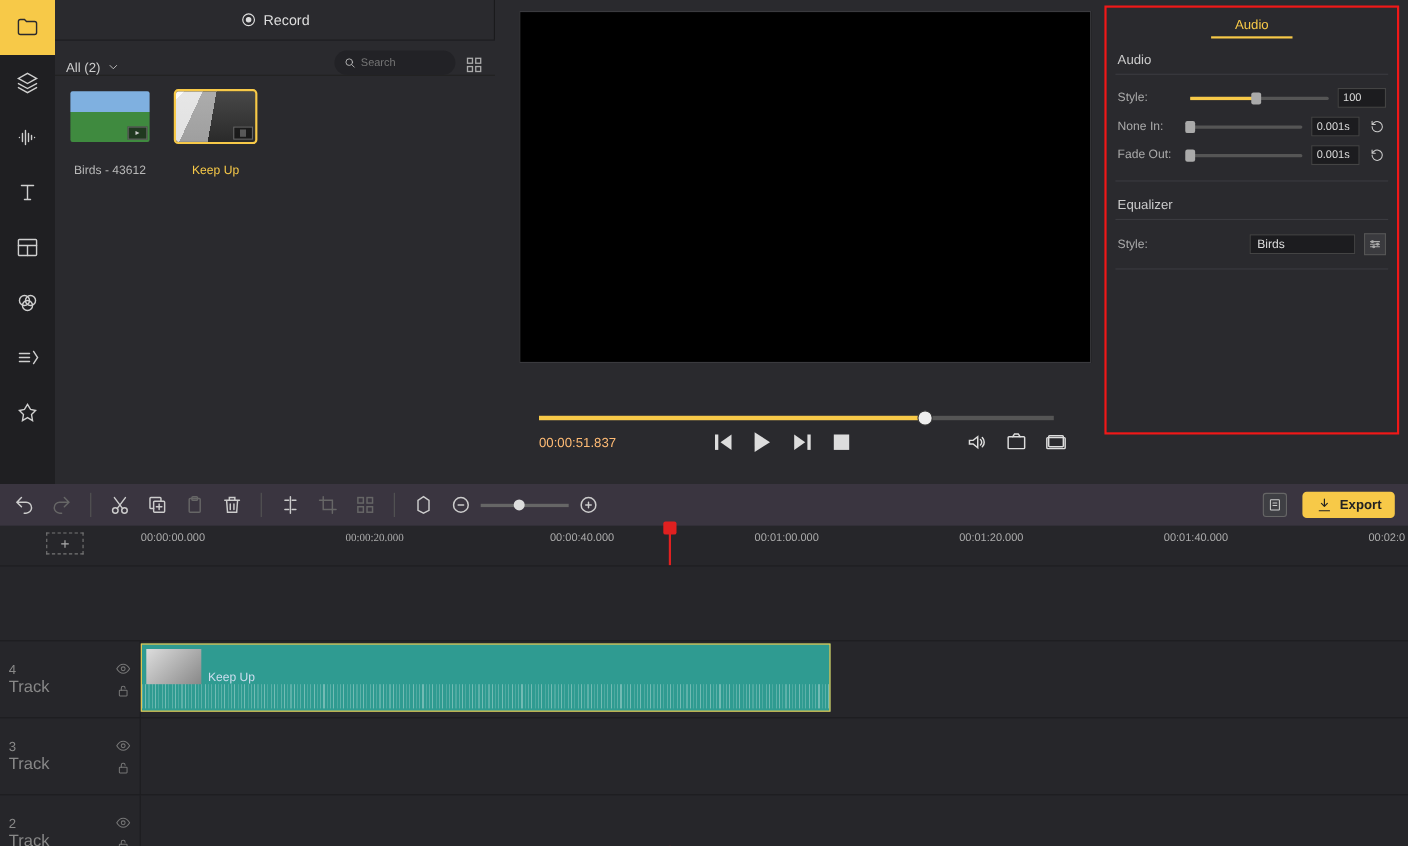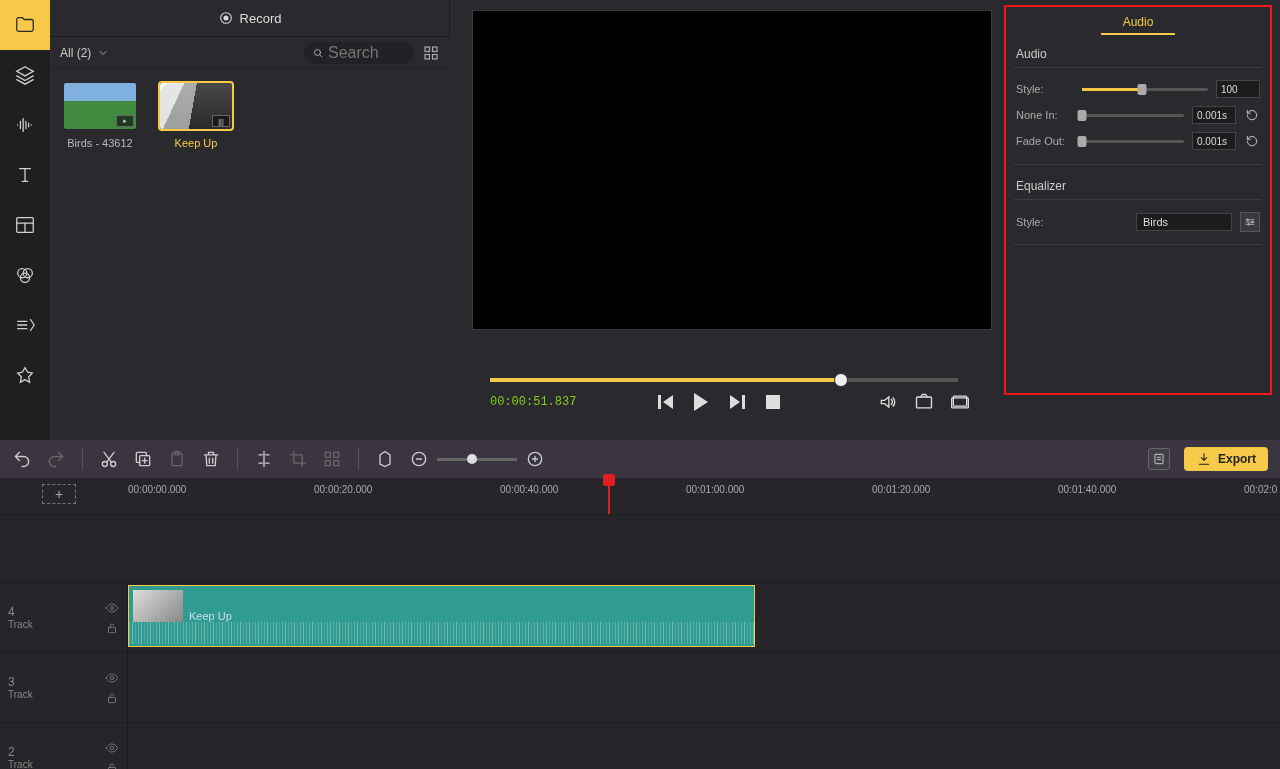--- a/index.html
+++ b/index.html
@@ -27,44 +27,44 @@
   color: #ddd; font-size: 13px; border-right: 1px solid #1a1a1c;
 }
 .tab svg { width: 16px; height: 16px; }
 
 
 .browser {
   position: absolute; left: 50px; top: 37px; width: 400px; height: 403px;
   background: #2a2a2e;
 }
 .browser-bar {
-  height: 32px; display: flex; align-items: center; gap: 8px; padding: 0 10px;
+  height: 32px; display: flex; align-items: flex-end; gap: 8px; padding: 0 10px;
   border-bottom: 1px solid #222;
 }
 .dropdown {
   display: flex; align-items: center; gap: 6px; width: 100px; color: #ccc;
 }
 .dropdown svg { width: 12px; height: 12px; }
 .search {
   margin-left: auto; width: 110px; height: 22px; background: #222226;
   border-radius: 11px; display: flex; align-items: center; padding: 0 8px; gap: 4px;
 }
 .search input {
-  background: transparent; border: 0; outline: 0; color: #999; width: 70px; font-size: 16px;
+  background: transparent; border: 0; outline: 0; color: #999; width: 70px; font-size: 10px;
 }
 .grid-icon { width: 18px; height: 18px; color: #aaa; }
 
 .clips { display: flex; gap: 24px; padding: 14px; }
 .clip { width: 72px; text-align: center; font-size: 11px; }
 .clip .thumb {
   width: 72px; height: 46px; border-radius: 2px; position: relative; overflow: hidden;
 }
 .clip.selected .thumb { outline: 2px solid #f7c948; }
 .clip.selected .label { color: #f7c948; }
-.clip .label { margin-top: 8px; color: #b8b8b8; white-space: nowrap; overflow: hidden; text-overflow: ellipsis; }
+.clip .label { margin-top: 20px; color: #b8b8b8; white-space: nowrap; overflow: hidden; text-overflow: ellipsis; }
 .thumb-birds {
   background: linear-gradient(#7fb0e0 0 40%, #3f8a3f 40% 100%);
 }
 .thumb-keepup {
   background:
     linear-gradient(135deg, rgba(255,255,255,0.85) 0 6%, transparent 6%),
     linear-gradient(115deg, rgba(255,255,255,0.7) 20% 26%, transparent 26%),
     linear-gradient(100deg, rgba(255,255,255,0.55) 40% 46%, transparent 46%),
     linear-gradient(#484848,#2a2a2a);
 }
@@ -77,21 +77,21 @@
 
 .preview {
   position: absolute; left: 460px; top: 0; width: 540px; height: 440px;
   padding: 10px 12px 4px 12px;
 }
 .canvas { width: 520px; height: 320px; background: #000; border: 1px solid #3a3a3e; }
 .seek { position: relative; margin: 48px 30px 8px 18px; height: 4px; background: #555; }
 .seek .fill { position: absolute; left: 0; top: 0; height: 4px; background: #f7c948; }
 .seek .knob { position: absolute; top: -5px; width: 14px; height: 14px; border-radius: 50%; background: #eee; border: 1px solid #333; transform: translateX(-50%); }
 .transport { display: flex; align-items: center; gap: 16px; padding: 2px 18px; }
-.timecode { font-size: 12px; color: #84cc16; margin-right: auto; font-family: Liberation Mono, monospace; }
+.timecode { font-size: 12px; color: #fdba74; margin-right: auto; }
 .transport .spacer { margin-left: auto; }
 .tbtn { width: 20px; height: 20px; color: #ddd; display: flex; align-items: center; justify-content: center; }
 .tbtn svg, .tbtn > * { pointer-events: none; }
 .tri-right { width:0;height:0;border-top:9px solid transparent;border-bottom:9px solid transparent;border-left:14px solid #ddd;}
 .square { width:14px;height:14px;background:#ddd;}
 .prev { display:flex; align-items:center; } .prev .b{width:3px;height:14px;background:#ddd;margin-right:2px;} .prev .t{width:0;height:0;border-top:7px solid transparent;border-bottom:7px solid transparent;border-right:10px solid #ddd;}
 .next { display:flex; align-items:center; } .next .t{width:0;height:0;border-top:7px solid transparent;border-bottom:7px solid transparent;border-left:10px solid #ddd;} .next .b{width:3px;height:14px;background:#ddd;margin-left:2px;}
 
 
 .panel {
@@ -148,21 +148,21 @@
 }
 
 
 .tracks { position: absolute; left: 0; top: 514px; right: 0; bottom: 0; background: #26262a; }
 .track { height: 70px; border-top: 1px solid #1d1d20; display: flex; }
 .track-header {
   width: 128px; display: flex; align-items: center; padding: 0 8px; gap: 6px;
   border-right: 1px solid #1d1d20; color: #888;
 }
 .track-header .num { font-size: 12px; }
-.track-header .name { font-size: 10px; }
+.track-header .name { font-size: 15px; }
 .track-header .icons { margin-left: auto; display:flex; flex-direction:column; gap:6px; color:#777;}
 .track-body { position: relative; flex: 1; }
 .clipbar {
   position: absolute; top: 2px; height: 62px; background: #2f9b91;
   border: 1px solid #1d6b63; display: flex; align-items: center; color: #cde; font-size: 11px;
   overflow: hidden;
 }
 .clipbar.selected { border: 1px solid #f7c948; }
 .clipbar .ct {
   position: absolute; left: 4px; top: 4px; width: 50px; height: 32px;
@@ -475,21 +475,21 @@
     <svg viewBox="0 0 24 24" width="16" height="16" stroke="#222">
         <path d="M12 4v10m0 0l-4-4m4 4l4-4M5 20h14"></path>
       </svg>
     <span>Export</span>
   </div>
 </div>
 
 <div class="ruler">
   <div class="add-track">+</div>
 <div class="tick" style="left: 128px;">00:00:00.000</div>
-    <div class="tick" style="left: 314px;">00:00:20.000</div>
+    <div class="tick" style="left: 314px; font-family: Liberation Serif, serif;">00:00:20.000</div>
     <div class="tick" style="left: 500px;">00:00:40.000</div>
     <div class="tick" style="left: 686px;">00:01:00.000</div>
     <div class="tick" style="left: 872px;">00:01:20.000</div>
     <div class="tick" style="left: 1058px;">00:01:40.000</div>
     <div class="tick" style="left: 1244px;">00:02:0</div>
   </div>
 
 <div class="playhead" style="left: 608px; height: 289px;"></div>
 
 <div class="tracks">

